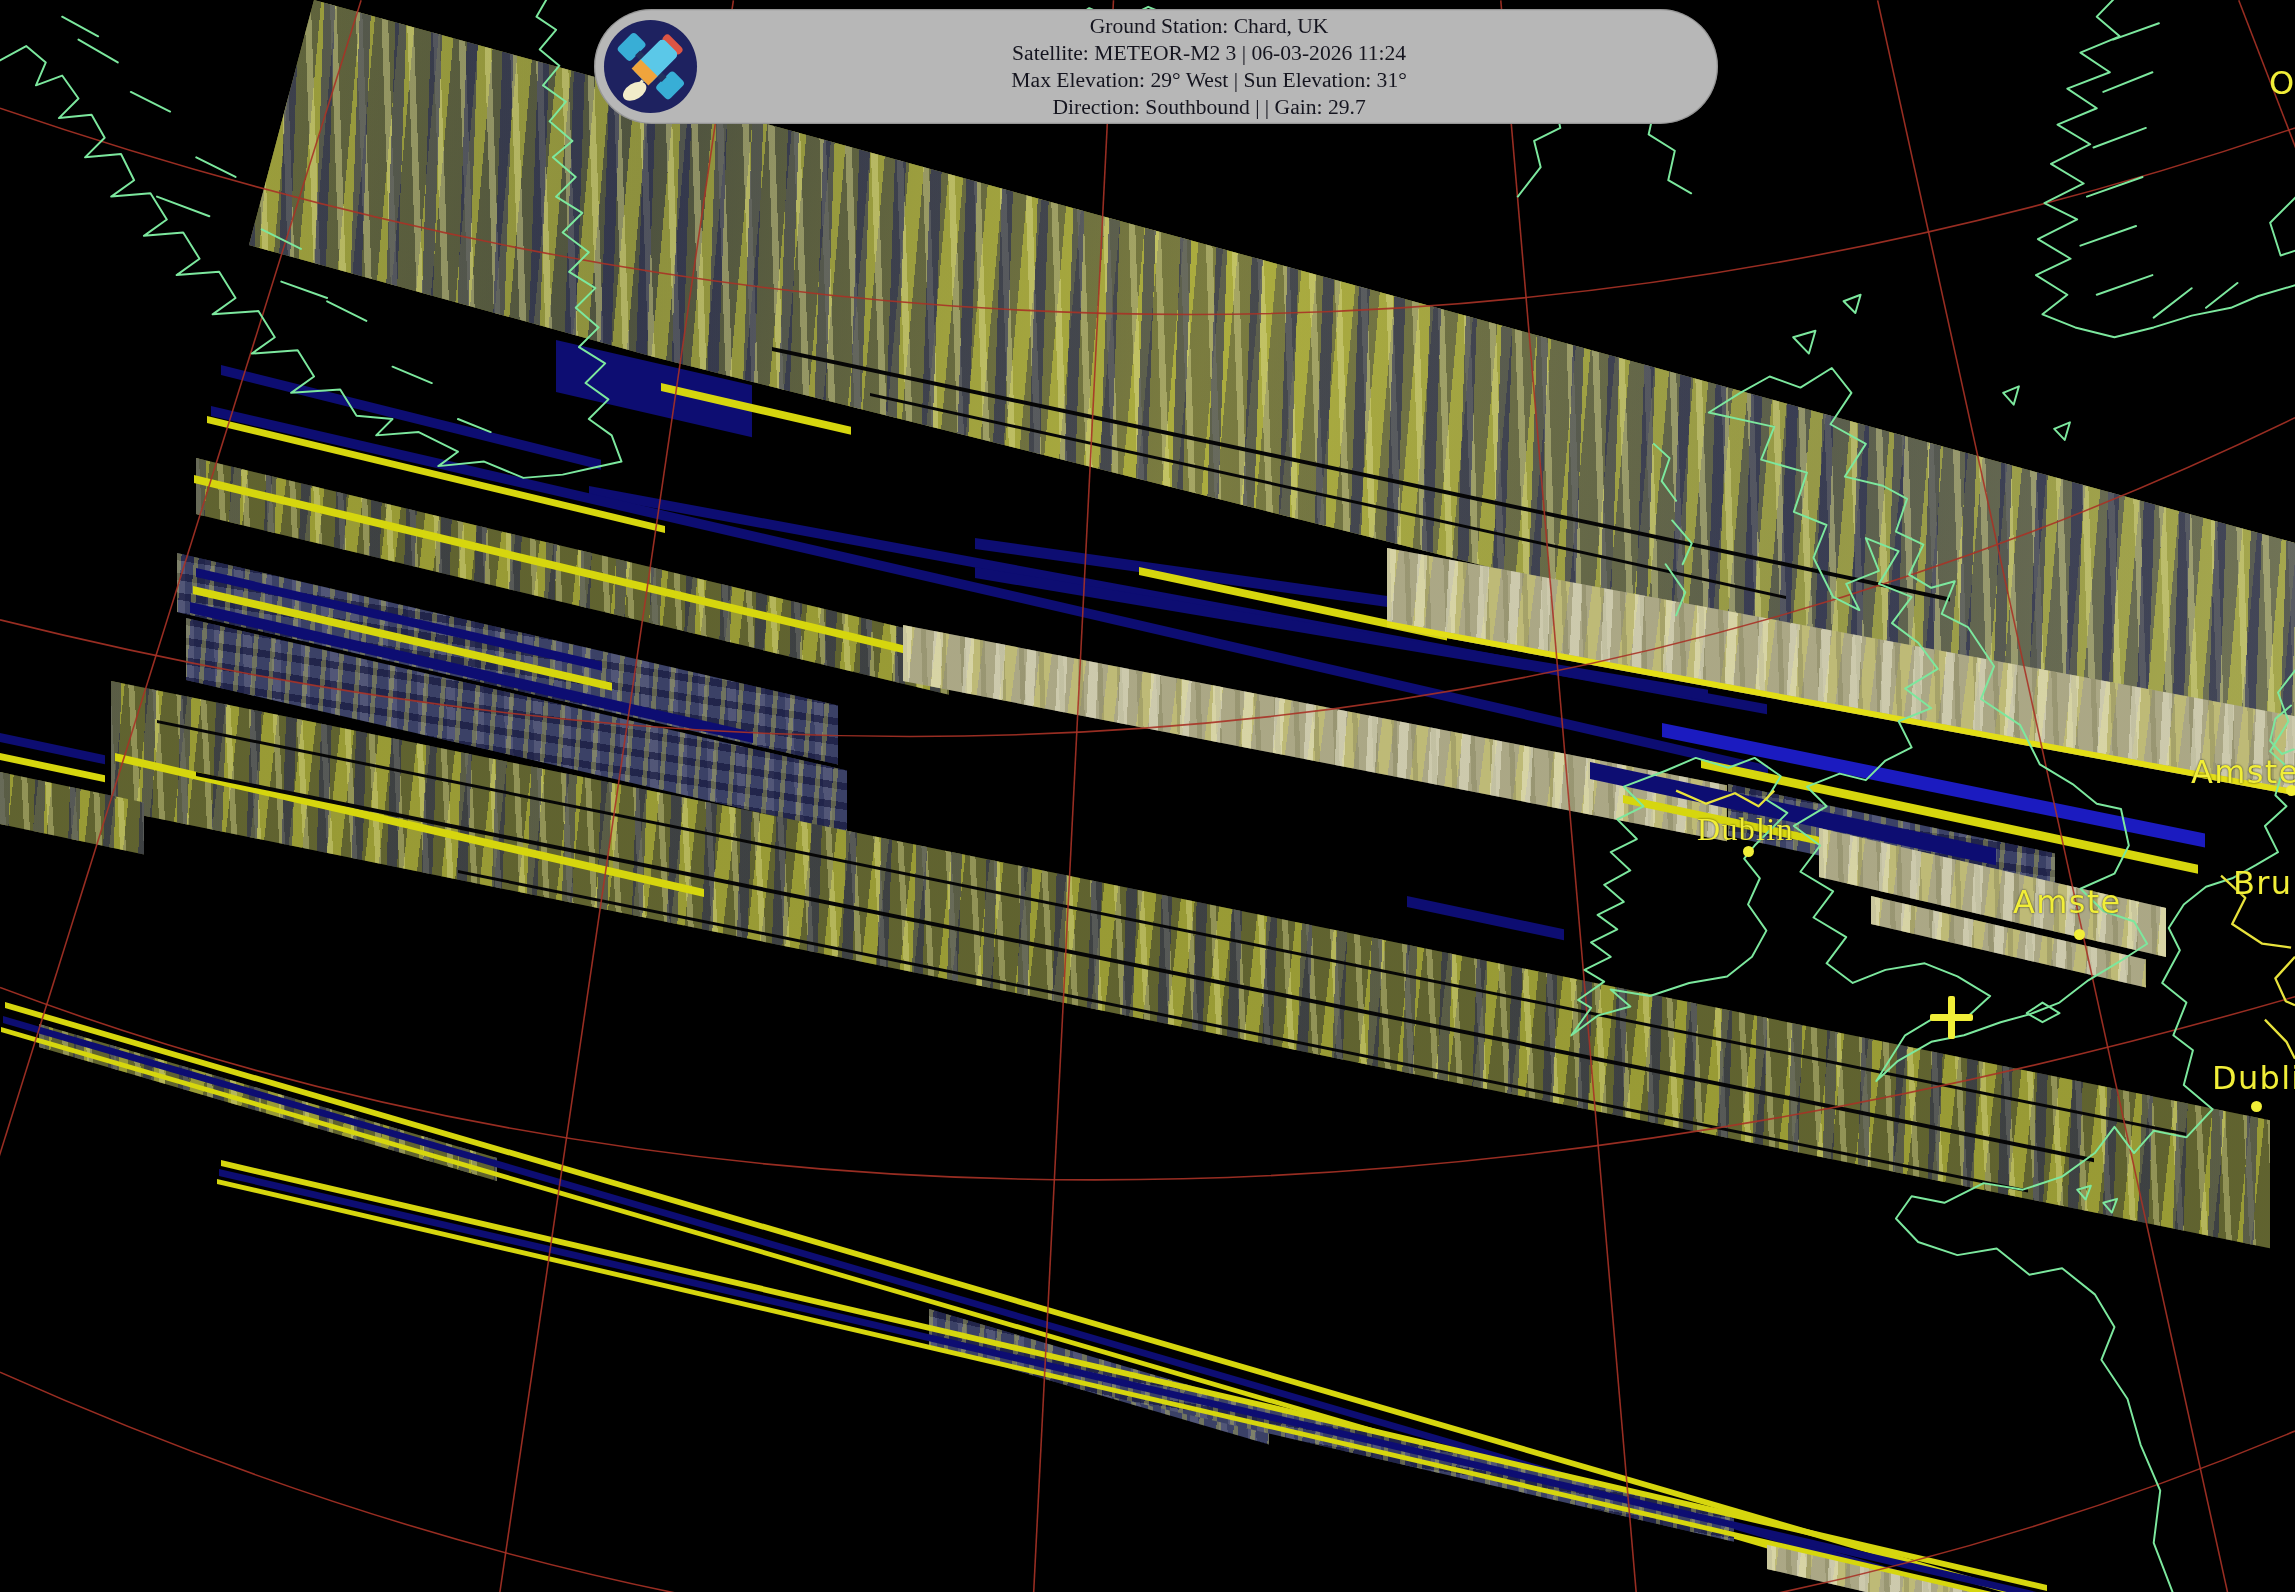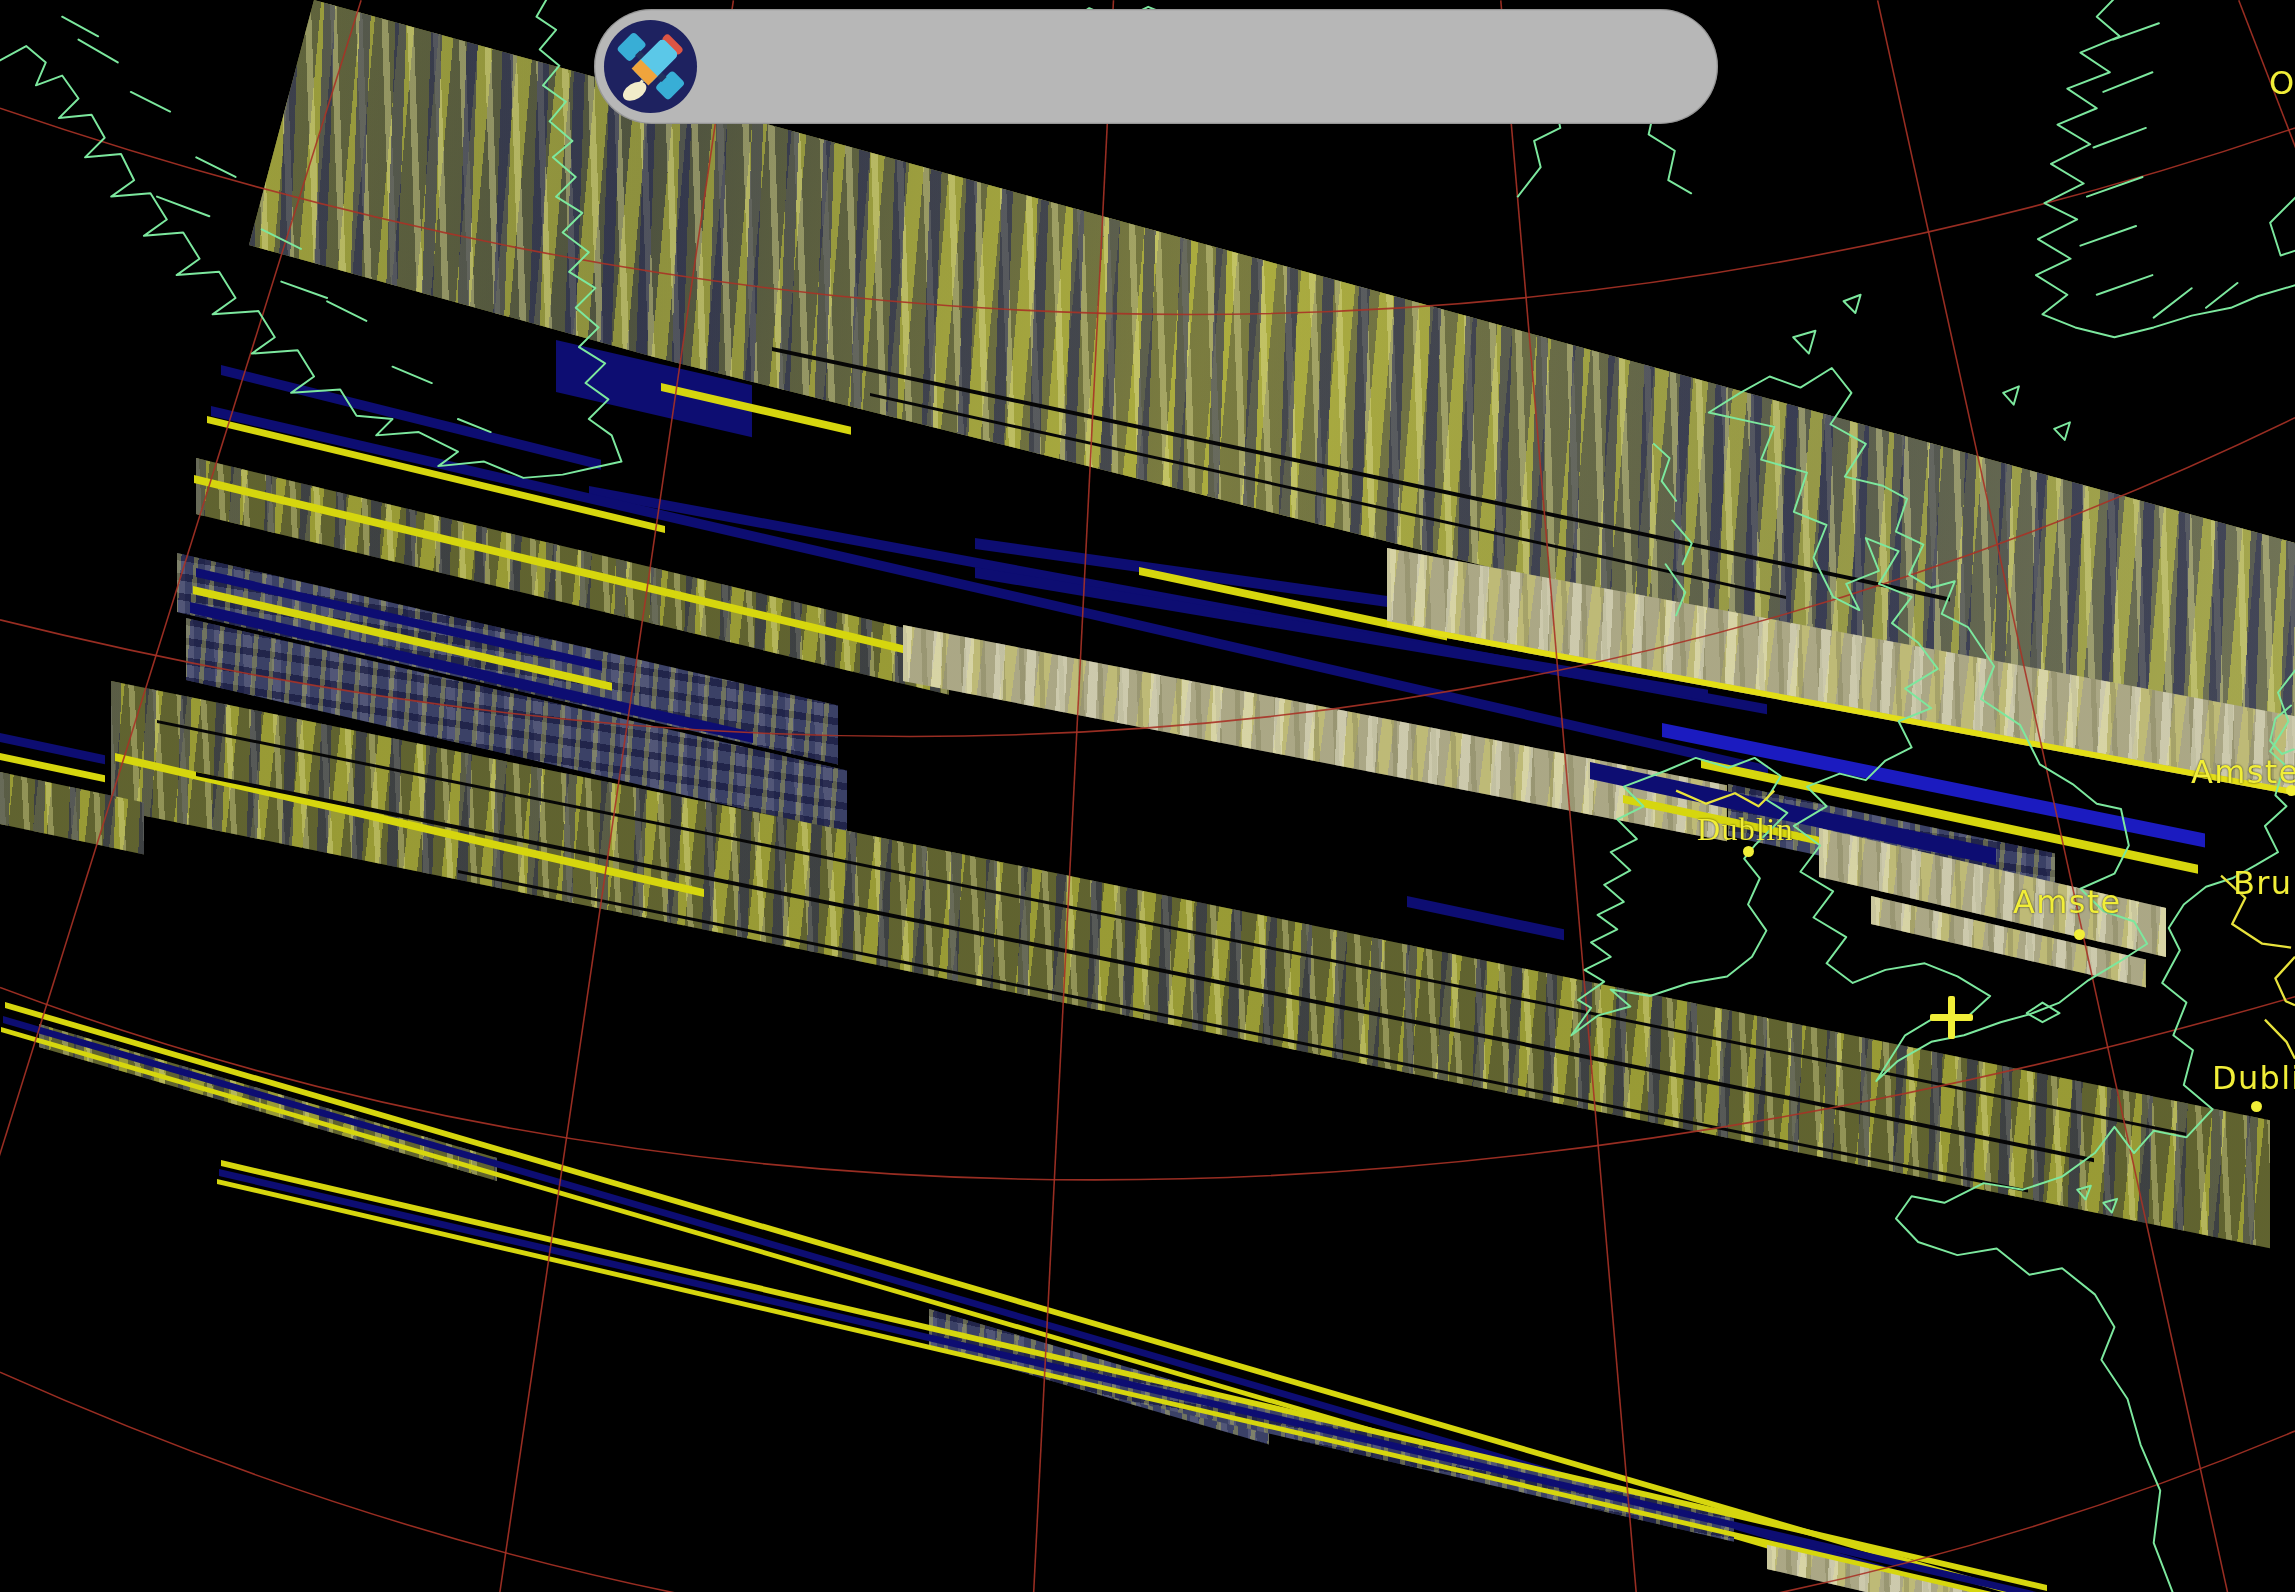--- a/index.html
+++ b/index.html
@@ -191,15 +191,21 @@
         <rect x="68" y="37" width="19" height="25" rx="4" fill="#38aed6"></rect>
         <rect x="31" y="46" width="8" height="7" fill="#23305e"></rect>
         <rect x="61" y="46" width="8" height="7" fill="#23305e"></rect>
         <rect x="38" y="14" width="24" height="9" rx="4" fill="#dd5544"></rect>
         <rect x="38" y="21" width="24" height="44" rx="5" fill="#5bc8e8"></rect>
         <rect x="38" y="52" width="24" height="13" fill="#f0a43c"></rect>
       </g>
       <ellipse cx="34" cy="75" rx="13" ry="8" fill="#f2ecca" transform="rotate(-32 34 75)"></ellipse>
       <path d="M34,75 L42,64" stroke="#f2ecca" stroke-width="3"></path>
     </svg>
+    <div class="bcol">
+      <div>Ground Station: Chard, UK</div>
+      <div>Satellite: METEOR-M2 3 | 06-03-2026 11:24</div>
+      <div>Max Elevation: 29° West | Sun Elevation: 31°</div>
+      <div>Direction: Southbound | | Gain: 29.7</div>
+    </div>
   </div>
 </div>
 
 
 </body></html>

